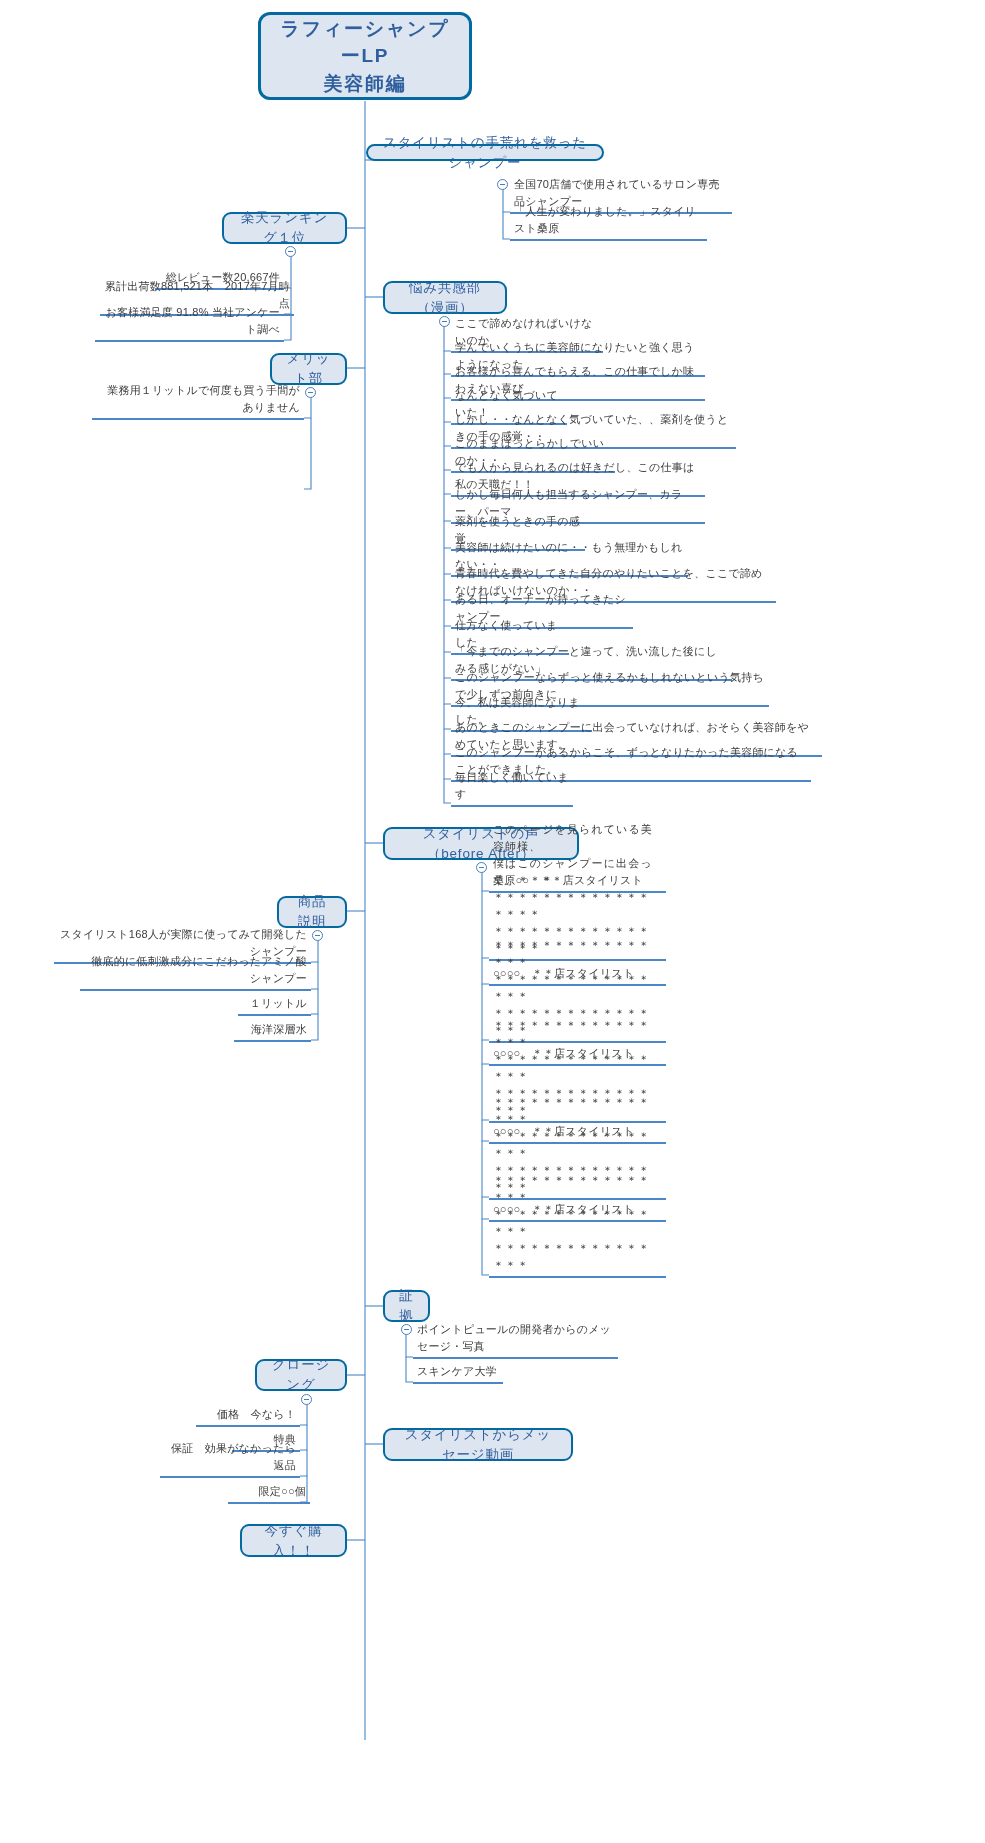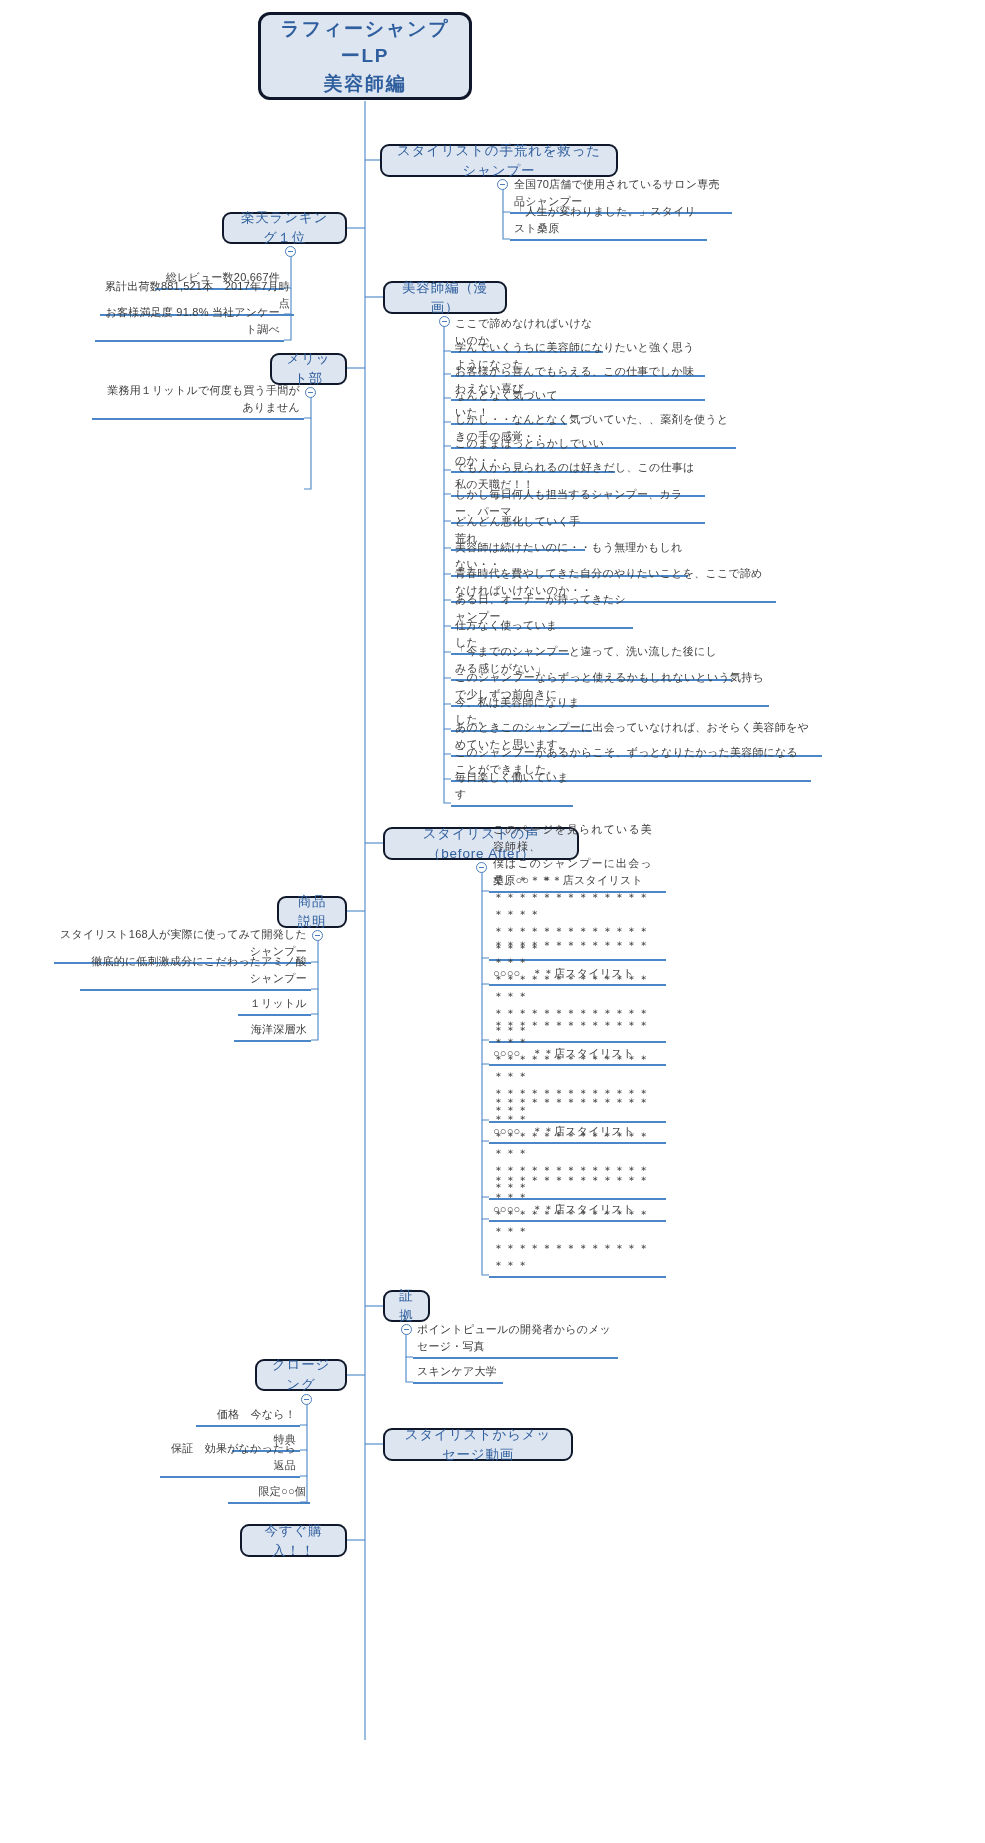--- a/index.html
+++ b/index.html
@@ -19,21 +19,21 @@
     position:absolute;
     left:0;top:0;
     width:985px;height:1843px;
     pointer-events:none;
   }
   
   .topic{
     position:absolute;
     box-sizing:border-box;
     background:#dde5f0;
-    border:2px solid #0f172a;
+    border:2px solid #0369a1;
     border-radius:9px;
     color:#2f5f9e;
     display:flex;
     align-items:center;
     justify-content:center;
     text-align:center;
     line-height:1.45;
     white-space:pre-line;
     letter-spacing:.06em;
     padding:0 14px;
@@ -170,43 +170,43 @@
       <path d="M307 1400 L307 1425 L300 1425"></path>
       <path d="M307 1425 L307 1450 L300 1450"></path>
       <path d="M307 1450 L307 1476 L300 1476"></path>
       <path d="M307 1476 L307 1502 L300 1502"></path>
     </g>
   </svg>
 
   <div class="topic root" style="left:258px;top:12px;width:214px;height:88px;">ラフィーシャンプーLP
 美容師編</div>
 
-  <div class="topic main" style="left:380px;top:144px;width:238px;height:33px;">スタイリストの手荒れを救ったシャンプー</div>
+  <div class="topic main" style="left:366px;top:144px;width:238px;height:17px;">スタイリストの手荒れを救ったシャンプー</div>
   <div class="knob" style="left:497px;top:179px;"></div>
   <div class="leaf r" style="left:510px;top:196px;width:222px;height:18px;">全国70店舗で使用されているサロン専売品シャンプー</div>
   <div class="leaf r" style="left:510px;top:223px;width:197px;height:18px;">「人生が変わりました。」スタイリスト桑原</div>
 
   <div class="topic main" style="left:222px;top:212px;width:125px;height:32px;">楽天ランキング１位</div>
   <div class="knob" style="left:285px;top:246px;"></div>
   <div class="leaf l" style="left:155px;top:272px;width:129px;height:18px;">総レビュー数20,667件</div>
   <div class="leaf l" style="left:76px;top:298px;width:194px;height:18px;margin-left:24px;">累計出荷数881,521本　2017年7月時点</div>
   <div class="leaf l" style="left:95px;top:324px;width:189px;height:18px;">お客様満足度 91.8% 当社アンケート調べ</div>
 
-  <div class="topic main" style="left:383px;top:281px;width:124px;height:33px;">美容師編（漫画）</div>
+  <div class="topic main" style="left:383px;top:281px;width:124px;height:33px;">悩み共感部（漫画）</div>
   <div class="knob" style="left:439px;top:316px;"></div>
 
   <div class="leaf r" style="left:451px;top:335px;width:152px;height:18px;">ここで諦めなければいけないのか</div>
   <div class="leaf r" style="left:451px;top:359px;width:254px;height:18px;">学んでいくうちに美容師になりたいと強く思うようになった</div>
   <div class="leaf r" style="left:451px;top:383px;width:254px;height:18px;">お客様から喜んでもらえる、この仕事でしか味わえない喜び</div>
   <div class="leaf r" style="left:451px;top:407px;width:116px;height:18px;">なんとなく気づいていた！</div>
   <div class="leaf r" style="left:451px;top:431px;width:285px;height:18px;">しかし・・なんとなく気づいていた、、薬剤を使うときの手の感覚・・</div>
   <div class="leaf r" style="left:451px;top:455px;width:164px;height:18px;">このままほっとらかしでいいのか・・</div>
   <div class="leaf r" style="left:451px;top:479px;width:254px;height:18px;">でも人から見られるのは好きだし、この仕事は私の天職だ！！</div>
   <div class="leaf r" style="left:451px;top:506px;width:254px;height:18px;">しかし毎日何人も担当するシャンプー、カラー、パーマ</div>
-  <div class="leaf r" style="left:451px;top:533px;width:134px;height:18px;">どんどん悪化していく手荒れ</div>
+  <div class="leaf r" style="left:451px;top:533px;width:134px;height:18px;">薬剤を使うときの手の感覚</div>
   <div class="leaf r" style="left:451px;top:559px;width:237px;height:18px;">美容師は続けたいのに・・もう無理かもしれない・・</div>
   <div class="leaf r" style="left:451px;top:585px;width:325px;height:18px;">青春時代を費やしてきた自分のやりたいことを、ここで諦めなければいけないのか・・</div>
   <div class="leaf r" style="left:451px;top:611px;width:182px;height:18px;">ある日、オーナーが持ってきたシャンプー</div>
   <div class="leaf r" style="left:451px;top:637px;width:118px;height:18px;">仕方なく使っていました</div>
   <div class="leaf r" style="left:451px;top:663px;width:281px;height:18px;">「今までのシャンプーと違って、洗い流した後にしみる感じがない」</div>
   <div class="leaf r" style="left:451px;top:689px;width:318px;height:18px;">このシャンプーならずっと使えるかもしれないという気持ちで少しずつ前向きに</div>
   <div class="leaf r" style="left:451px;top:714px;width:141px;height:18px;">今、私は美容師になりました。</div>
   <div class="leaf r" style="left:451px;top:739px;width:371px;height:18px;">あのときこのシャンプーに出会っていなければ、おそらく美容師をやめていたと思います。</div>
   <div class="leaf r" style="left:451px;top:764px;width:360px;height:18px;">このシャンプーがあるからこそ、ずっとなりたかった美容師になることができました。</div>
   <div class="leaf r" style="left:451px;top:789px;width:122px;height:18px;">毎日楽しく働いています</div>

